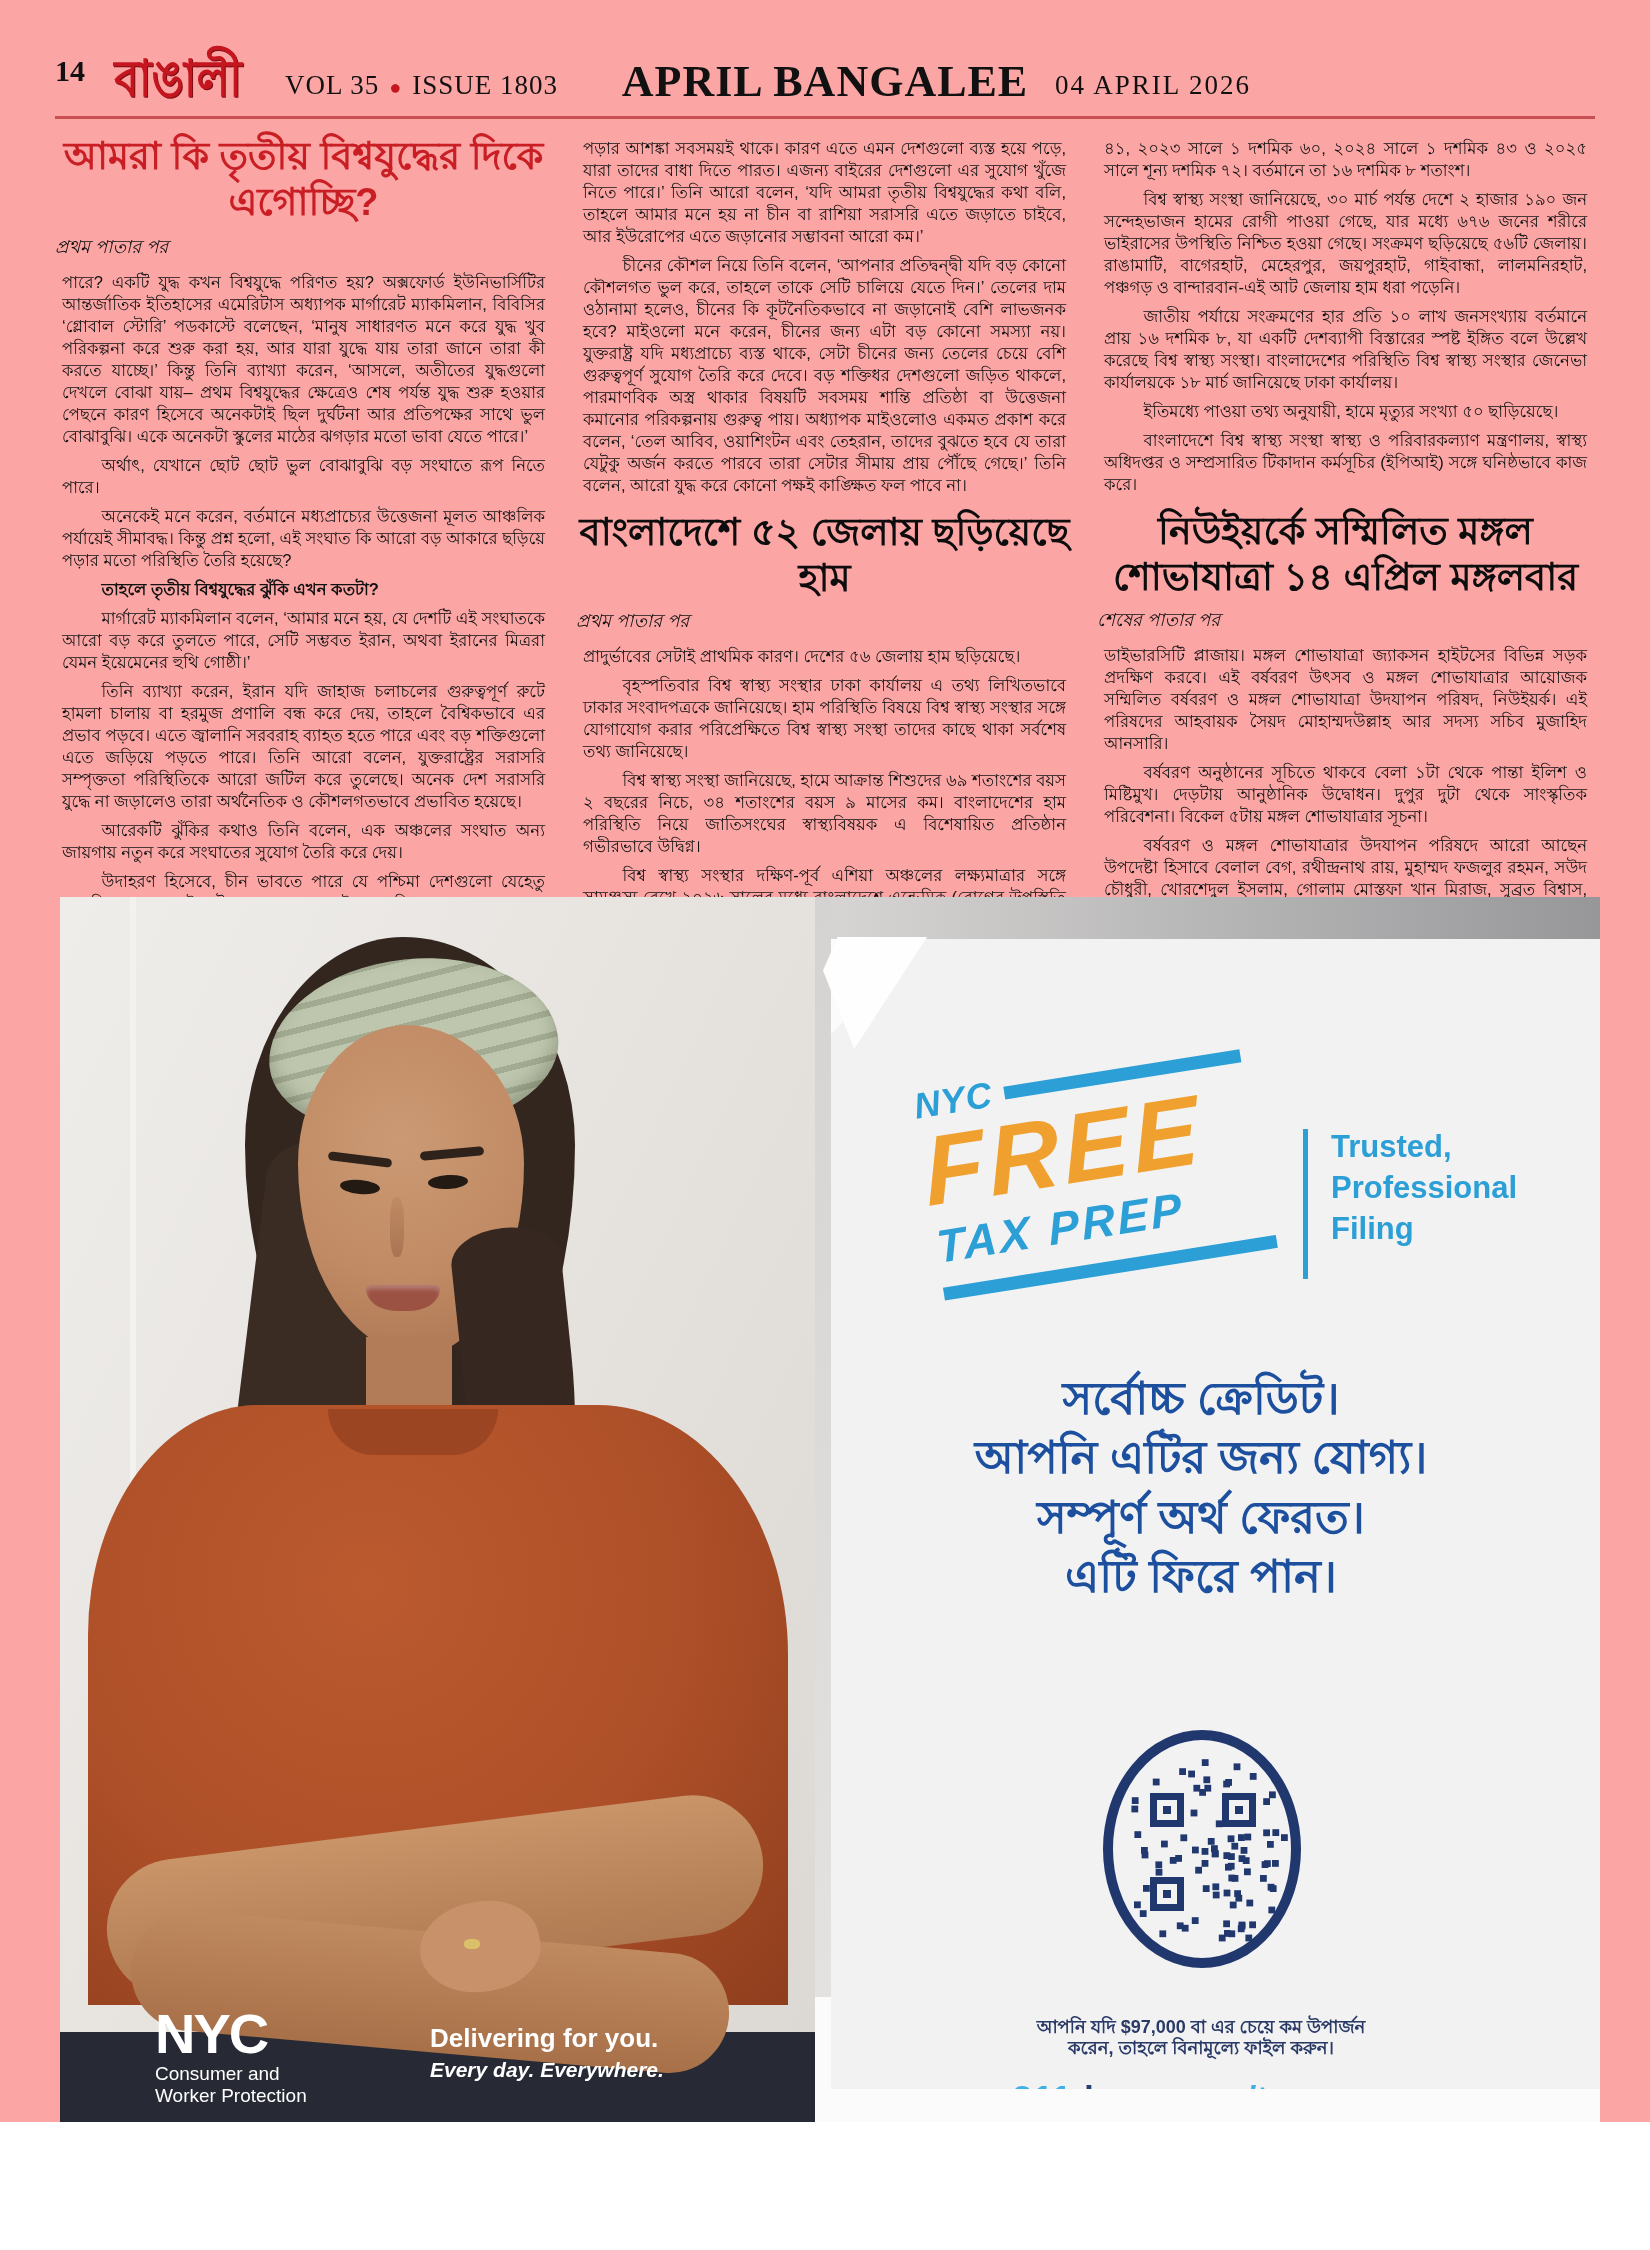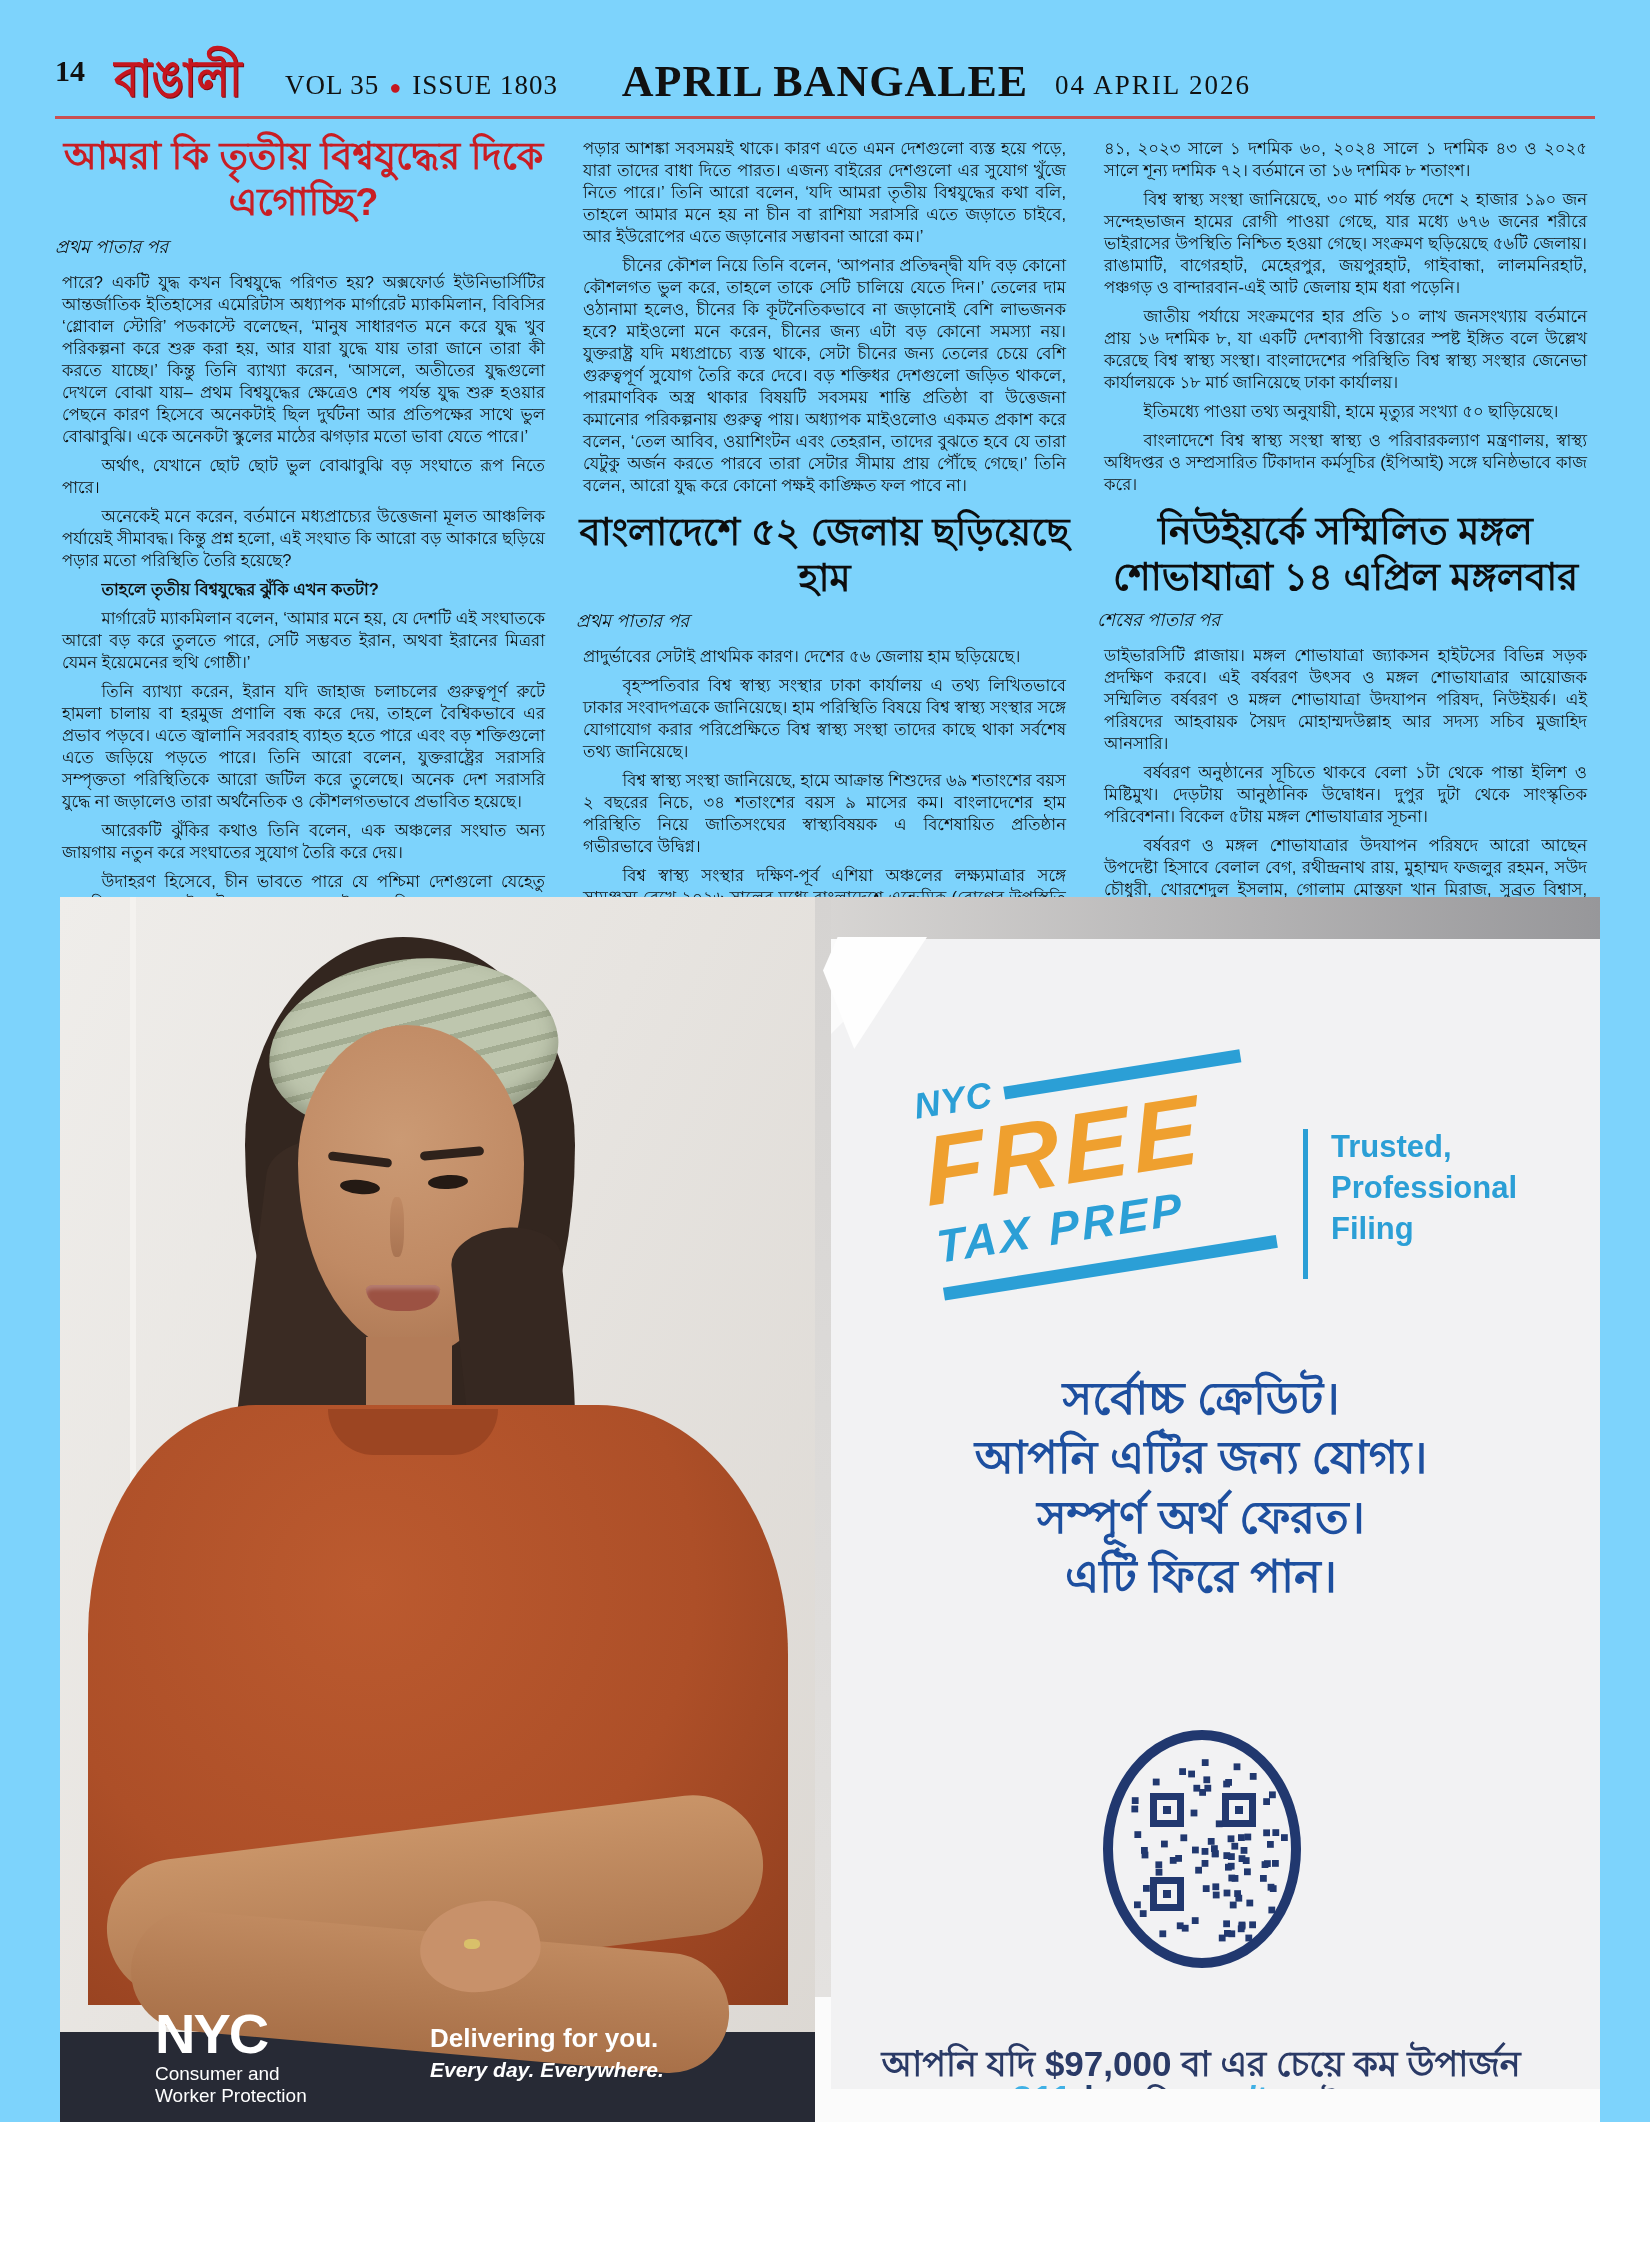--- a/index.html
+++ b/index.html
@@ -1,17 +1,17 @@
 <!DOCTYPE html>
 <html><head>
 <meta charset="utf-8">
 <style>
   html,body{margin:0;padding:0;background:#ffffff;}
   body{width:1650px;height:2250px;font-family:"Liberation Sans","DejaVu Sans",sans-serif;color:#111;}
-  .page{position:relative;width:1650px;height:2122px;overflow:hidden;background:#7dd3fc;}
+  .page{position:relative;width:1650px;height:2122px;overflow:hidden;background:#fca5a5;}
 
   
   .header{position:absolute;left:55px;top:48px;width:1540px;height:72px;}
   .pageno{position:absolute;left:0;top:6px;font-family:"Liberation Serif",serif;font-size:30px;font-weight:bold;}
   .masthead{position:absolute;left:58px;top:-4px;width:130px;height:76px;display:flex;align-items:center;justify-content:center;
     color:#c5161f;font-weight:900;font-size:44px;font-family:"Liberation Serif",serif;
     text-shadow:1px 1px 0 #7e0d12;transform:scaleY(1.15);}
   .volissue{position:absolute;left:230px;top:22px;font-family:"Liberation Serif",serif;font-size:27px;letter-spacing:1px;white-space:nowrap;}
   .voldot{color:#c5161f;font-size:20px;vertical-align:middle;padding:0 10px;}
   .papertitle{position:absolute;left:50%;transform:translateX(-50%);top:8px;font-family:"Liberation Serif",serif;
@@ -93,21 +93,21 @@
   .tl-bar{height:13px;background:#2b9fd6;flex:1;margin-left:12px;margin-bottom:14px;}
   .tl-free{font-size:98px;font-weight:900;color:#efa02f;line-height:.92;letter-spacing:5px;font-style:italic;transform:skewX(-4deg);}
   .tl-tax{font-size:46px;font-weight:900;color:#2b9fd6;letter-spacing:3px;font-style:italic;transform:skewX(-4deg);margin-top:4px;white-space:nowrap;}
   .tl-bar2{height:13px;background:#2b9fd6;margin-top:14px;width:102%;}
   .tl-div{position:absolute;left:472px;top:190px;width:5px;height:150px;background:#2b9fd6;}
   .tl-tag{position:absolute;left:500px;top:188px;font-size:31px;font-weight:bold;color:#2b9fd6;line-height:1.32;}
 
   .ad-headline{position:absolute;left:0;top:430px;width:740px;text-align:center;
     color:#1d4f9f;font-size:45px;font-weight:bold;line-height:1.32;}
   .qr-wrap{position:absolute;left:266px;top:790px;width:210px;height:240px;}
-  .elig{position:absolute;left:0;top:1104px;width:740px;text-align:center;color:#2a3a66;font-size:35px;font-weight:bold;line-height:1.18;}
+  .elig{position:absolute;left:0;top:1078px;width:740px;text-align:center;color:#2a3a66;font-size:18px;font-weight:bold;line-height:1.18;}
   .cta{position:absolute;left:0;top:1140px;width:740px;text-align:center;font-size:37px;font-weight:900;color:#3fb0e5;}
   .cta .sep{color:#24406e;font-weight:bold;padding:0 12px;}
 </style>
 </head>
 <body>
 
 <div class="page">
 
   <div class="header">
     <div class="pageno">14</div>

